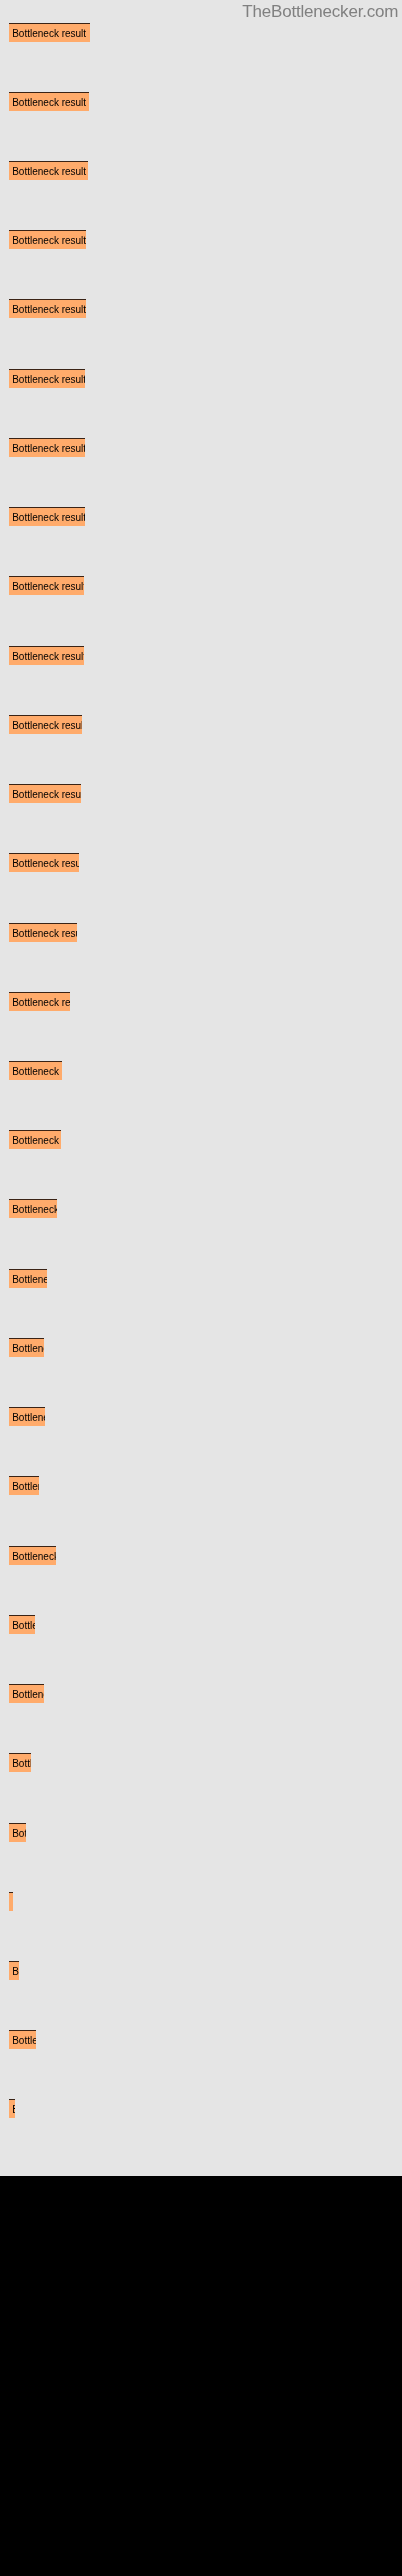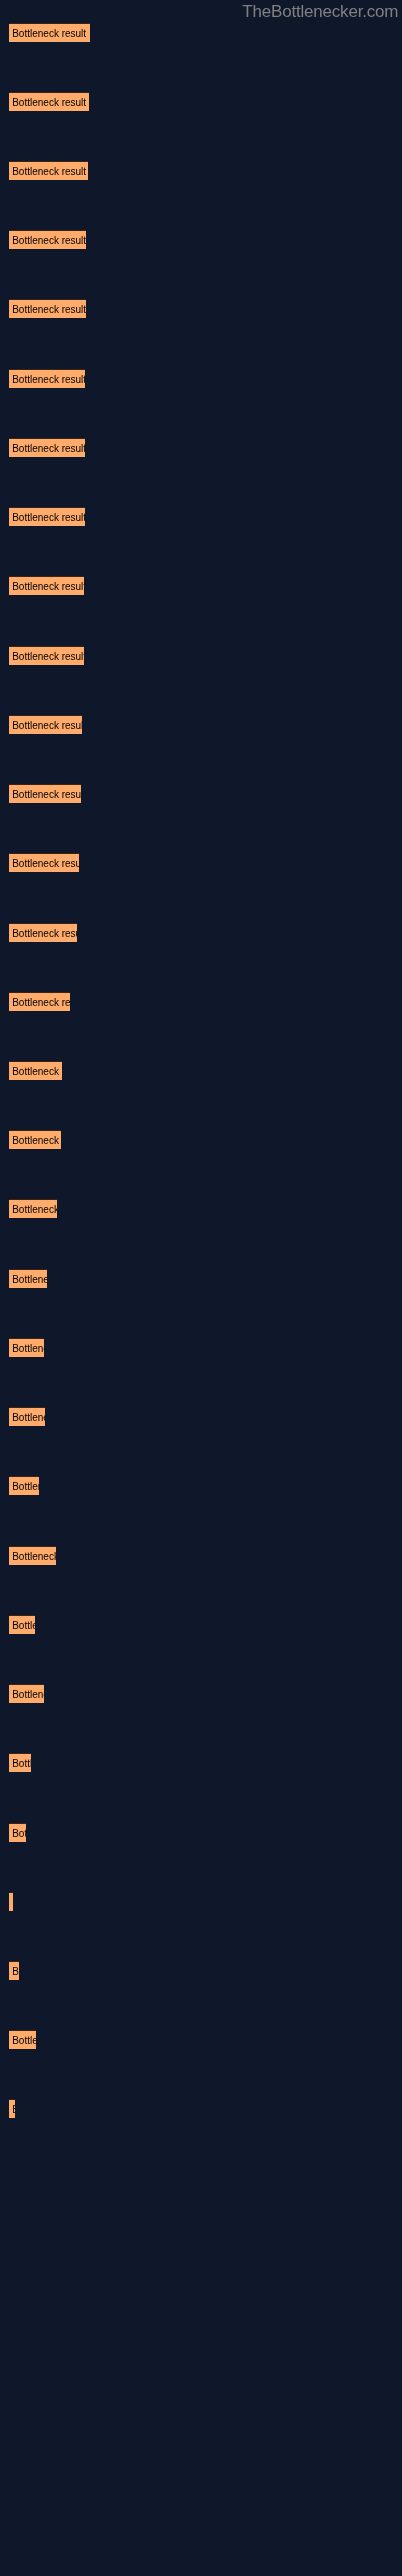--- a/index.html
+++ b/index.html
@@ -15,22 +15,22 @@
     overflow: hidden;
     font-family: "Liberation Sans", sans-serif;
     -webkit-font-smoothing: antialiased;
   }
 
   #chart-root {
     position: absolute;
     left: 0;
     top: 0;
     width: 403px;
-    height: 2576px;
-    background: #0f172a;
+    height: 2176px;
+    background: #e5e5e5;
   }
 
   
   .watermark {
     position: absolute;
     right: 4.8px;
     top: 0px;
     font-size: 17px;
     line-height: 24px;
     color: #808080;

